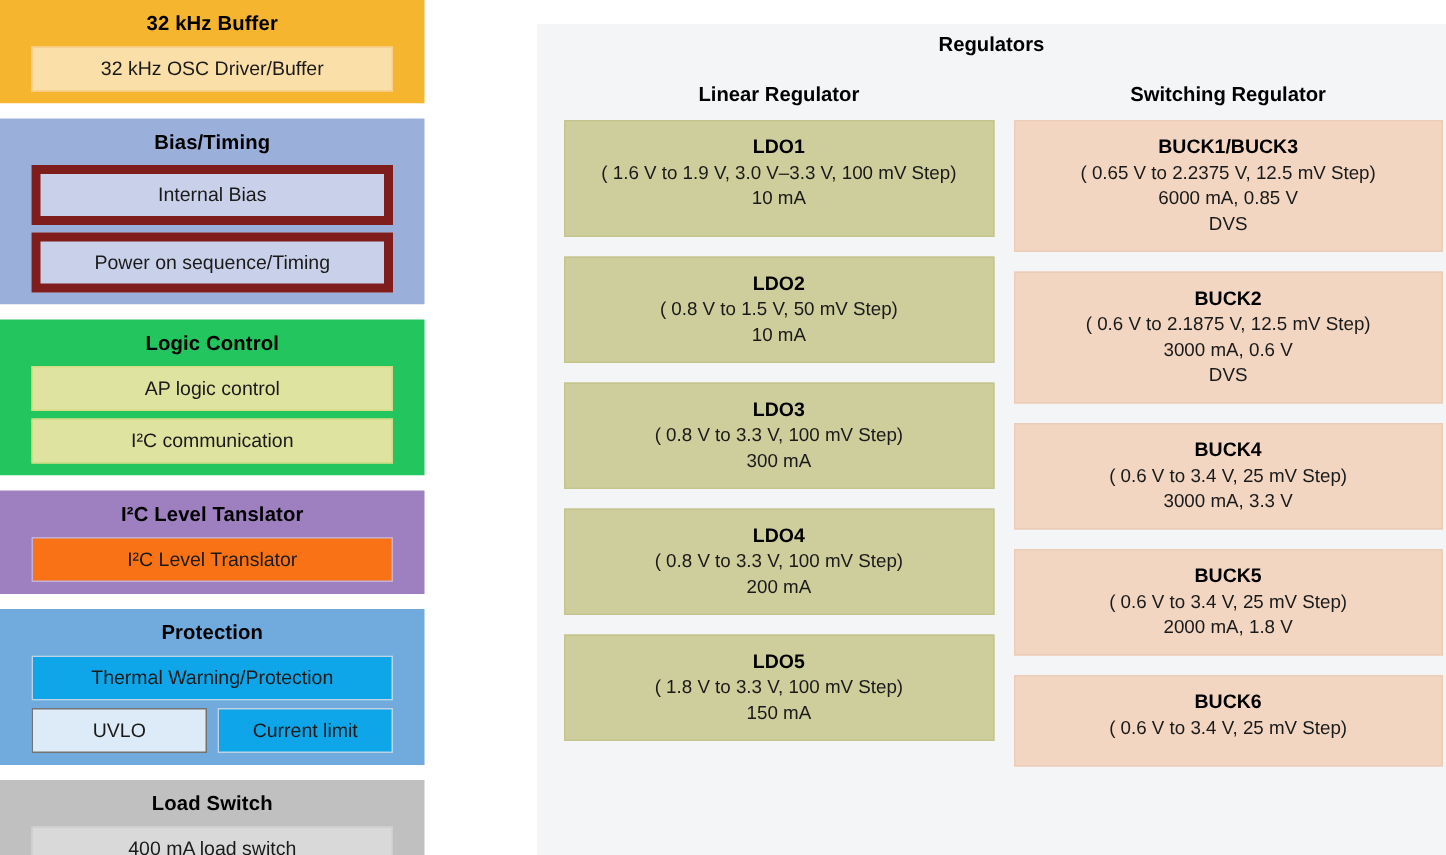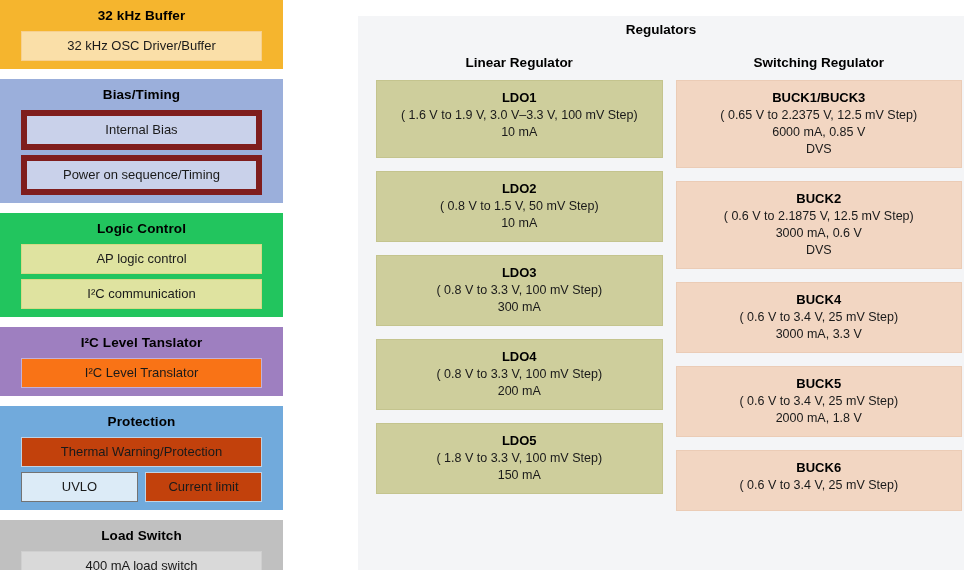--- a/index.html
+++ b/index.html
@@ -69,21 +69,21 @@
   .blk-bias      { background: #9BAFDB; }
   .blk-bias .sub { background: #C9D1EA; border: 6px solid #7f1d1d; }
 
   .blk-logic      { background: #22c55e; }
   .blk-logic .sub { background: #DFE3A0; border: 1px solid #D5DB85; }
 
   .blk-i2c      { background: #9E7FC0; }
   .blk-i2c .sub { background: #f97316; border: 1px solid #C2B1D9; }
 
   .blk-prot      { background: #71AADC; }
-  .blk-prot .sub { background: #c2410c; border: 1px solid #BFD3E5; }
+  .blk-prot .sub { background: #0ea5e9; border: 1px solid #BFD3E5; }
   .blk-prot .sub.light { background: #DCEBF7; border: 1px solid #737373; }
 
   .blk-load      { background: #C0C0C0; }
   .blk-load .sub { background: #D9D9D9; border: 1px solid #CFCFCF; }
 
   .gap { height: 10px; background: #ffffff; }
 
   
   .right-panel {
     position: absolute;

